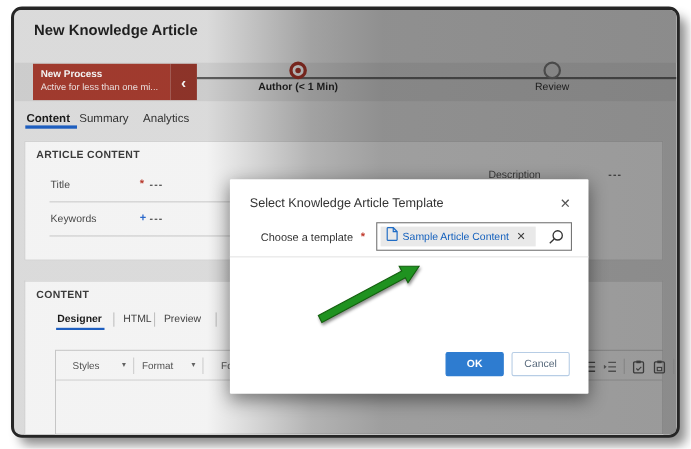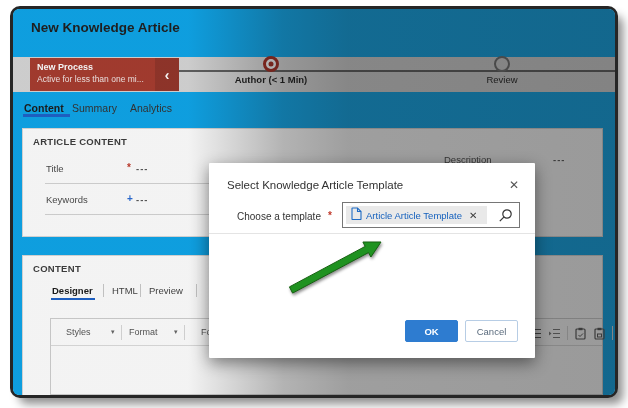--- a/index.html
+++ b/index.html
@@ -3,21 +3,21 @@
 <meta charset="utf-8">
 <style>
   * { margin:0; padding:0; box-sizing:border-box; }
   html,body { background:#ffffff; }
   body { width:628px; height:408px; font-family:"Liberation Sans", sans-serif; position:relative; overflow:hidden; }
   #canvas { position:absolute; inset:0; width:628px; height:408px; background:#fff; }
 
   .frame { position:absolute; left:10px; top:6px; width:608px; height:392px;
     border:3px solid #262626; border-radius:10px; background:#fff;
     box-shadow:7px 8px 10px -2px rgba(0,0,0,0.45); }
-  .screen { position:absolute; inset:0; overflow:hidden; border-radius:6px; background:#0ea5e9;padding-left:30px; }
+  .screen { position:absolute; inset:0; overflow:hidden; border-radius:6px; background:#e5e5e5;padding-left:30px; }
 
   .page-title { position:absolute; left:18px; top:11px; font-size:13.5px; font-weight:bold; color:#1f1f1f; }
 
   
   .bpf { position:absolute; left:0; top:48px; width:100%; height:35px; background:#d6d6d6; }
   .bpf-line { position:absolute; left:166px; right:0; top:13px; height:2px; background:#5f5f5f; }
   .proc-box { position:absolute; left:17px; top:1px; width:125px; height:33px; background:#a73c2f; padding:4px 0 0 7px; }
   .proc-name { font-size:9px; font-weight:bold; color:#fff; }
   .proc-status { font-size:8.5px; color:rgba(255,255,255,0.88); margin-top:2px; }
   .proc-chevron { position:absolute; left:142px; top:1px; width:24px; height:33px; background:#93352a;
@@ -202,21 +202,21 @@
         <div class="dlg-label">Choose a template</div>
         <div class="dlg-marker">*</div>
         <div class="lookup">
           <div class="pill">
             <span class="doc-ic">
               <svg width="11" height="13" viewBox="0 0 11 13">
                   <path d="M1.5 1h5L10 4.5V12a0.5 0.5 0 0 1-0.5 0.5h-8A0.5 0.5 0 0 1 1 12V1.5A0.5 0.5 0 0 1 1.5 1z" fill="none" stroke="#1f6cc5" stroke-width="1.1"></path>
                   <path d="M6.5 1v3.5H10" fill="none" stroke="#1f6cc5" stroke-width="1.1"></path>
                 </svg>
             </span>
-            <span class="pill-text">Article Article Template</span>
+            <span class="pill-text">Sample Article Content</span>
             <span class="pill-x">✕</span>
           </div>
           <span class="lk-search">
             <svg width="15" height="15" viewBox="0 0 15 15">
                 <circle cx="9" cy="6" r="4.2" fill="none" stroke="#333" stroke-width="1.2"></circle>
                 <path d="M5.8 9.2L1.8 13.2" stroke="#333" stroke-width="1.2"></path>
               </svg>
           </span>
         </div>
         <div class="dlg-hr"></div>

